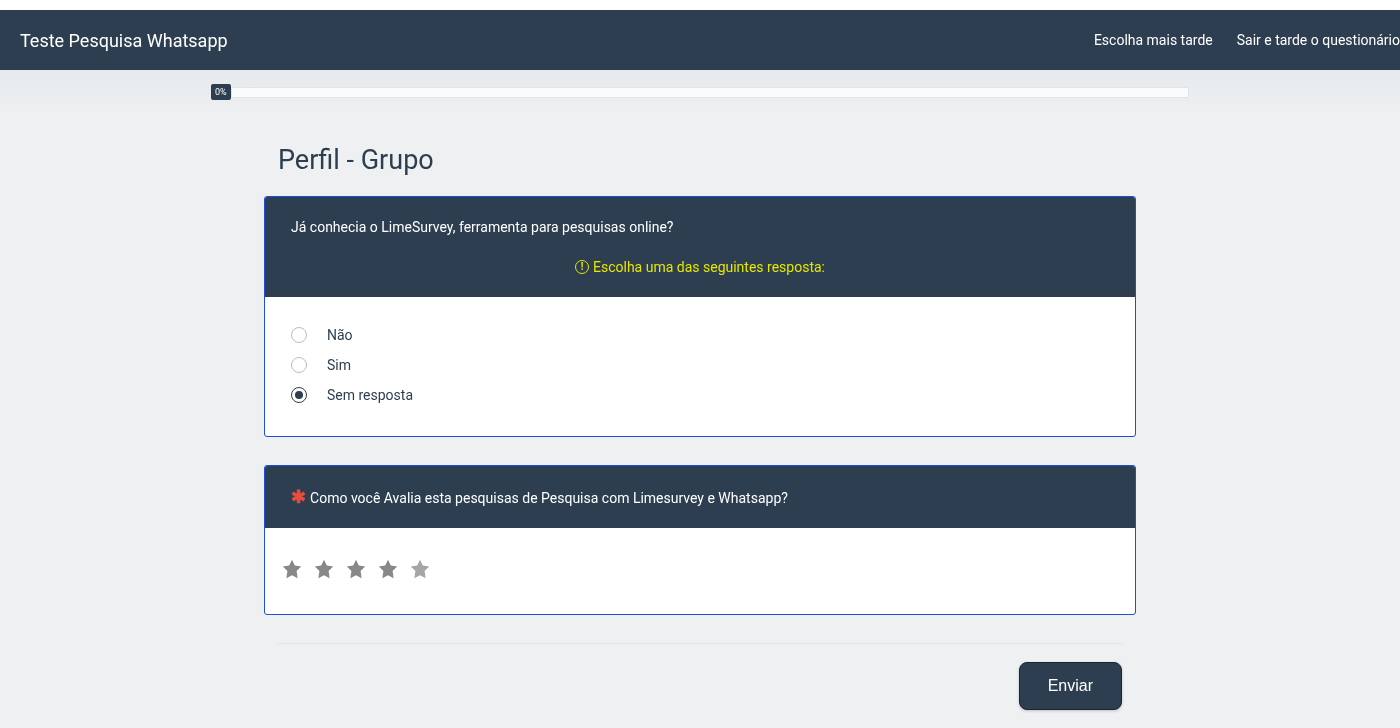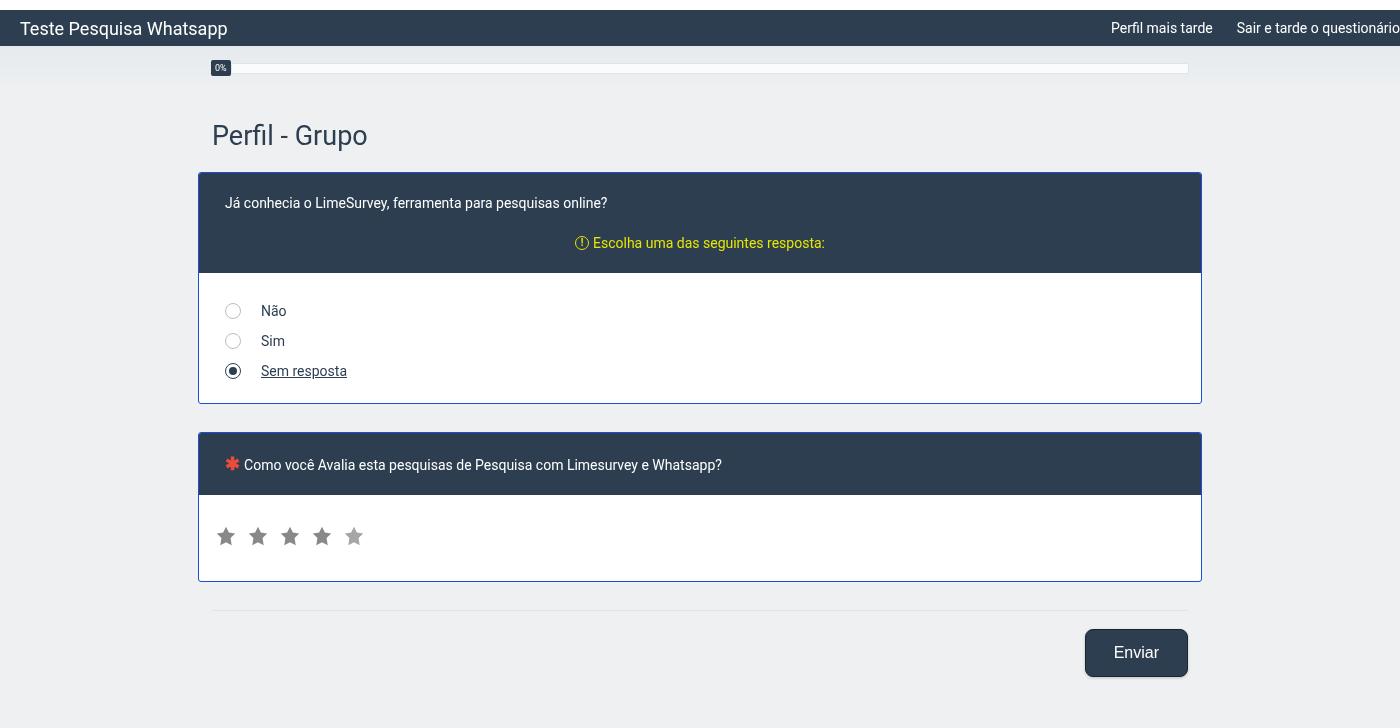--- a/index.html
+++ b/index.html
@@ -19,21 +19,21 @@
       height: 10px;
       background: #fff;
     }
     .navbar {
       background: #2c3e50;
       color: #fff;
       display: flex;
       align-items: center;
       justify-content: space-between;
       padding: 0 0 0 20px;
-      height: 36px;
+      height: 60px;
     }
     .navbar-brand {
       font-size: 18px;
       font-weight: 400;
       color: #fff;
     }
     .navbar-right {
       display: flex;
       gap: 24px;
       padding-right: 0;
@@ -73,21 +73,21 @@
       border: 1px solid #e0e4e8;
       border-radius: 2px;
       margin-left: 0;
     }
     .content {
       display: flex;
       justify-content: center;
       padding-top: 30px;
     }
     .container {
-      width: 1004px;
+      width: 872px;
     }
     .group-title {
       font-size: 27px;
       font-weight: 400;
       color: #2c3e50;
       margin-left: 14px;
       margin-bottom: 20px;
     }
     .question-card {
       background: #fff;
@@ -129,22 +129,21 @@
     .question-body {
       padding: 30px 26px 20px 26px;
     }
     .radio-row {
       display: flex;
       align-items: center;
       margin-bottom: 14px;
       cursor: pointer;
     }
     .radio-row:last-child {
-      margin-bottom: 4px;
-      text-decoration: underline;
+      margin-bottom: 13px;
     }
     .radio-circle {
       width: 16px;
       height: 16px;
       border: 1.5px solid #b8bec4;
       border-radius: 50%;
       margin-right: 20px;
       display: flex;
       align-items: center;
       justify-content: center;
@@ -206,21 +205,21 @@
     }
   </style>
 </head>
 <body>
 
 <div class="top-spacer"></div>
 
 <div class="navbar">
   <div class="navbar-brand">Teste Pesquisa Whatsapp</div>
   <div class="navbar-right">
-    <span class="navbar-link">Perfil mais tarde</span>
+    <span class="navbar-link">Escolha mais tarde</span>
     <span class="navbar-link">Sair e tarde o questionário</span>
   </div>
 </div>
 
 <div class="progress-section">
   <div class="progress-wrapper">
     <span class="progress-badge">0%</span>
     <div class="progress-bar"></div>
   </div>
 </div>

